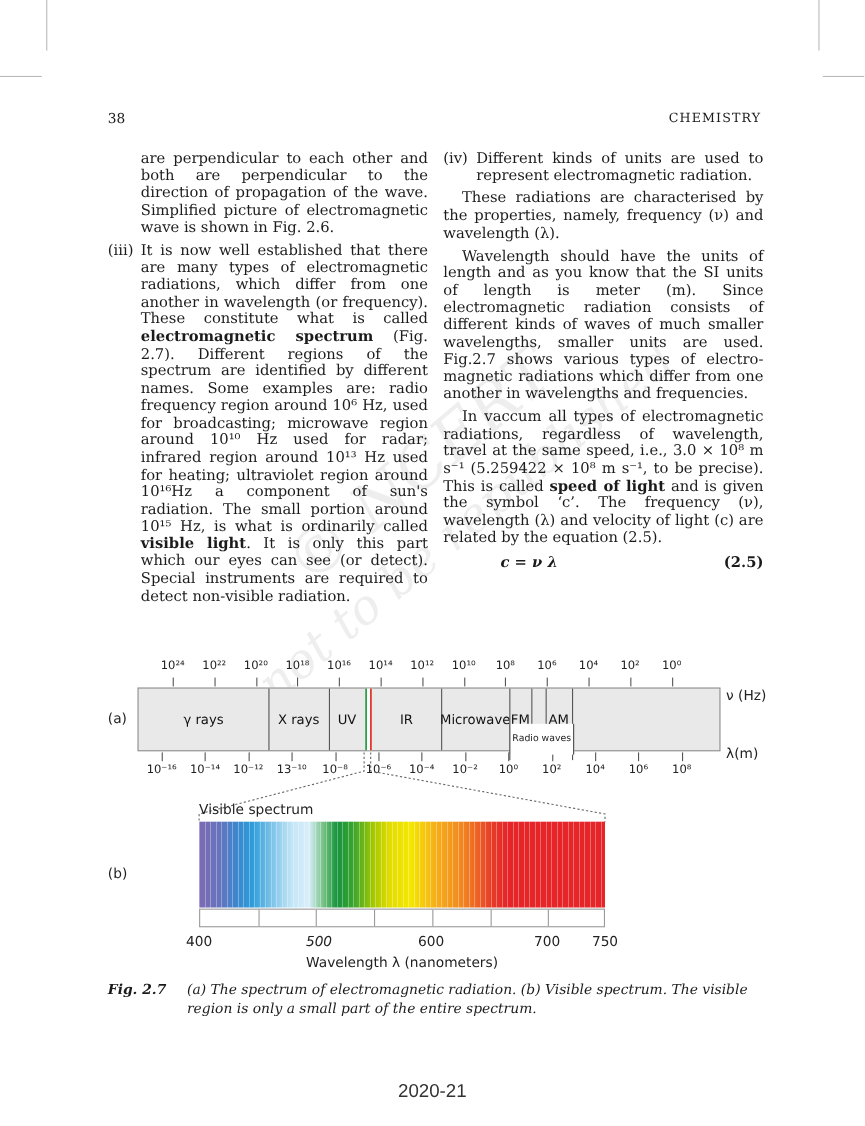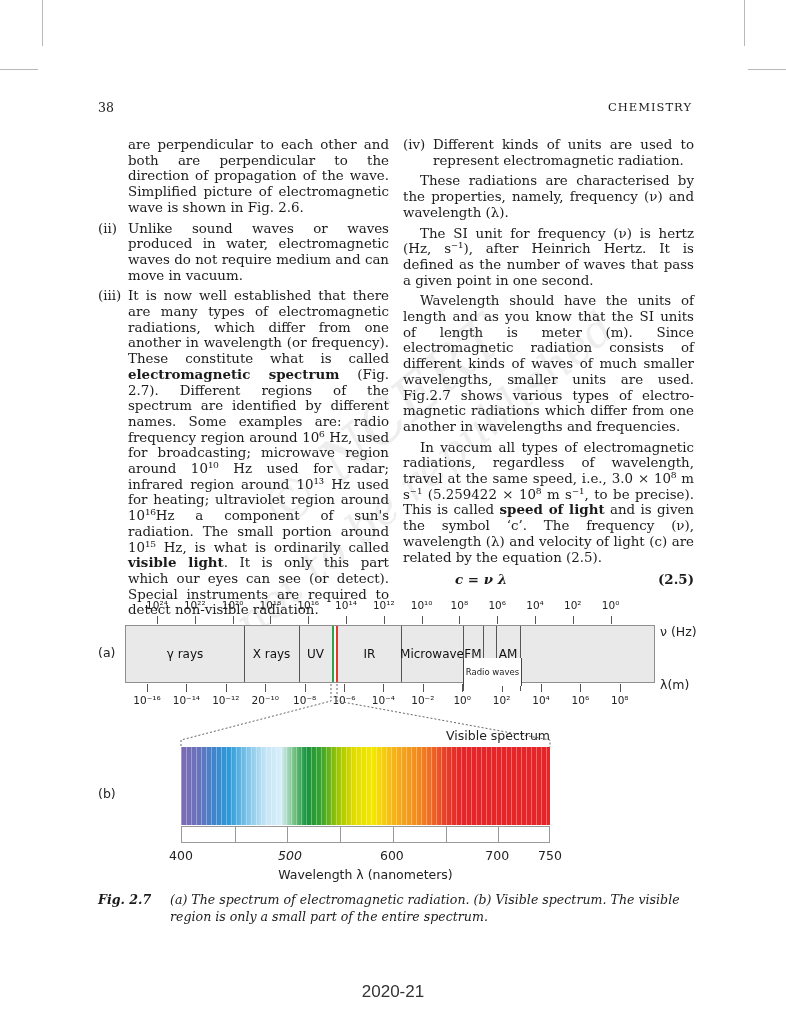--- a/index.html
+++ b/index.html
@@ -24,21 +24,21 @@
   .divider.below{top:56px;height:9px;}
   .band-label{position:absolute;top:0;height:56px;display:flex;align-items:center;justify-content:center;font-size:12px;color:#111;white-space:nowrap;}
   .vis-strip{position:absolute;left:206px;top:0;width:6px;height:56px;background:linear-gradient(90deg,#2fa24c 0 2px,#ffffff 2px 4px,#e23b2e 4px 6px);}
   .radio-box{position:absolute;left:337px;top:32px;width:57px;height:28px;background:#fff;border-left:1px solid #444;border-right:1px solid #444;display:flex;align-items:center;justify-content:center;font-size:8.5px;white-space:nowrap;z-index:3;}
   .tickrow{position:absolute;left:30px;width:530px;height:14px;}
   .tick-label{position:absolute;transform:translateX(-50%);font-size:10.5px;white-space:nowrap;}
   .tick-mark{position:absolute;width:1px;height:8px;background:#555;}
   .axis-side{position:absolute;left:565px;font-size:12.5px;white-space:nowrap;}
   .spectrum{position:absolute;left:86px;top:159px;width:369px;height:78px;}
   .spectrum::after{content:"";position:absolute;inset:0;background:repeating-linear-gradient(90deg,rgba(255,255,255,0.32) 0 1px,rgba(255,255,255,0) 1px 5px);}
-  .vis-title{position:absolute;left:86px;top:140px;width:369px;text-align:right;font-size:12.5px;}
+  .vis-title{position:absolute;left:86px;top:140px;width:369px;text-align:left;font-size:12.5px;}
   .ruler{position:absolute;left:86px;top:238px;width:369px;height:17px;border:1px solid #999;background:#fff;box-sizing:border-box;}
   .ruler .rt{position:absolute;top:0;width:1px;height:100%;background:#999;}
   .nmrow{position:absolute;left:86px;top:260px;width:369px;height:15px;}
   .nmrow .tick-label{font-size:12.5px;}
   .nm-axis{position:absolute;left:86px;top:279px;width:369px;text-align:center;font-size:12.5px;}
   .fig-mark{position:absolute;left:3px;font-size:12.5px;}
   .connect{position:absolute;left:0;top:0;pointer-events:none;}
   .caption{position:absolute;left:98px;top:891px;width:596px;display:flex;font-size:12.6px;font-style:italic;line-height:17px;}
   .cap-label{width:72px;font-weight:bold;flex:none;}
   .cap-text{flex:1;}
@@ -65,35 +65,30 @@
   <div class="hdr-num">38</div>
   <div class="hdr-title">CHEMISTRY</div>
 
   <div class="cols">
     <div class="col">
       <div class="li">
         <div class="mk"></div>
         <div class="tx">are perpendicular to each other and both are perpendicular to the direction of propagation of the wave. Simplified picture of electromagnetic wave is shown in Fig. 2.6.</div>
       </div>
       <div class="li">
-        <div class="mk">(ii)</div>
-        <div class="tx">Unlike sound waves or waves produced in water, electromagnetic waves do not require medium and can move in vacuum.</div>
-      </div>
-      <div class="li">
         <div class="mk">(iii)</div>
         <div class="tx"><span>It is now well established that there are many types of electromagnetic radiations, which differ from one another in wavelength (or frequency). These constitute what is called </span><b>electromagnetic spectrum</b><span> (Fig. 2.7). Different regions of the spectrum are identified by different names. Some examples are: radio frequency region around 10⁶ Hz, used for broadcasting; microwave region around 10¹⁰ Hz used for radar; infrared region around 10¹³ Hz used for heating; ultraviolet region around 10¹⁶Hz a component of sun's radiation. The small portion around 10¹⁵ Hz, is what is ordinarily called </span><b>visible light</b><span>. It is only this part which our eyes can see (or detect). Special instruments are required to detect non-visible radiation.</span></div>
       </div>
     </div>
     <div class="col">
       <div class="li">
         <div class="mk">(iv)</div>
         <div class="tx">Different kinds of units are used to represent electromagnetic radiation.</div>
       </div>
       <div class="para">These radiations are characterised by the properties, namely, frequency (ν) and wavelength (λ).</div>
-      <div class="para">The SI unit for frequency (ν) is hertz (Hz, s⁻¹), after Heinrich Hertz. It is defined as the number of waves that pass a given point in one second.</div>
       <div class="para">Wavelength should have the units of length and as you know that the SI units of length is meter (m). Since electromagnetic radiation consists of different kinds of waves of much smaller wavelengths, smaller units are used. Fig.2.7 shows various types of electro-magnetic radiations which differ from one another in wavelengths and frequencies.</div>
       <div class="para"><span>In vaccum all types of electromagnetic radiations, regardless of wavelength, travel at the same speed, i.e., 3.0 × 10⁸ m s⁻¹ (5.259422 × 10⁸ m s⁻¹, to be precise). This is called </span><b>speed of light</b><span> and is given the symbol ‘c’. The frequency (ν), wavelength (λ) and velocity of light (c) are related by the equation (2.5).</span></div>
       <div class="eq-row">
         <span class="eq">c = ν λ</span>
         <span class="eqn">(2.5)</span>
       </div>
     </div>
   </div>
 
   <div class="fig">
@@ -168,21 +163,21 @@
         <span class="tick-mark" style="left: 337.2px;"></span>
         <span class="tick-mark" style="left: 376.6px;"></span>
         <span class="tick-mark" style="left: 416px;"></span>
         <span class="tick-mark" style="left: 455.4px;"></span>
         <span class="tick-mark" style="left: 494.8px;"></span>
       </div>
     <div class="tickrow" style="top:106px;">
         <span class="tick-label" style="left: 22px;">10⁻¹⁶</span>
         <span class="tick-label" style="left: 61.4px;">10⁻¹⁴</span>
         <span class="tick-label" style="left: 100.8px;">10⁻¹²</span>
-        <span class="tick-label" style="left: 140.2px;">20⁻¹⁰</span>
+        <span class="tick-label" style="left: 140.2px;">13⁻¹⁰</span>
         <span class="tick-label" style="left: 179.6px;">10⁻⁸</span>
         <span class="tick-label" style="left: 219px;">10⁻⁶</span>
         <span class="tick-label" style="left: 258.4px;">10⁻⁴</span>
         <span class="tick-label" style="left: 297.8px;">10⁻²</span>
         <span class="tick-label" style="left: 337.2px;">10⁰</span>
         <span class="tick-label" style="left: 376.6px;">10²</span>
         <span class="tick-label" style="left: 416px;">10⁴</span>
         <span class="tick-label" style="left: 455.4px;">10⁶</span>
         <span class="tick-label" style="left: 494.8px;">10⁸</span>
       </div>

